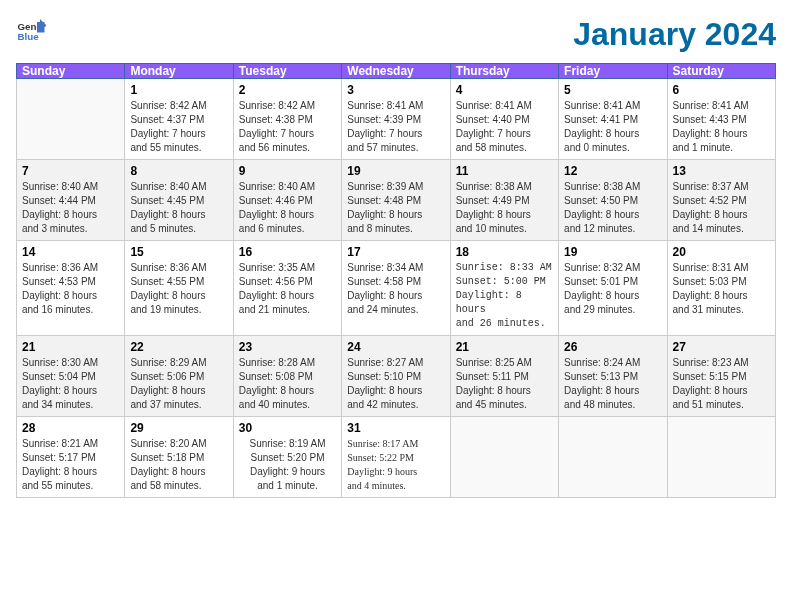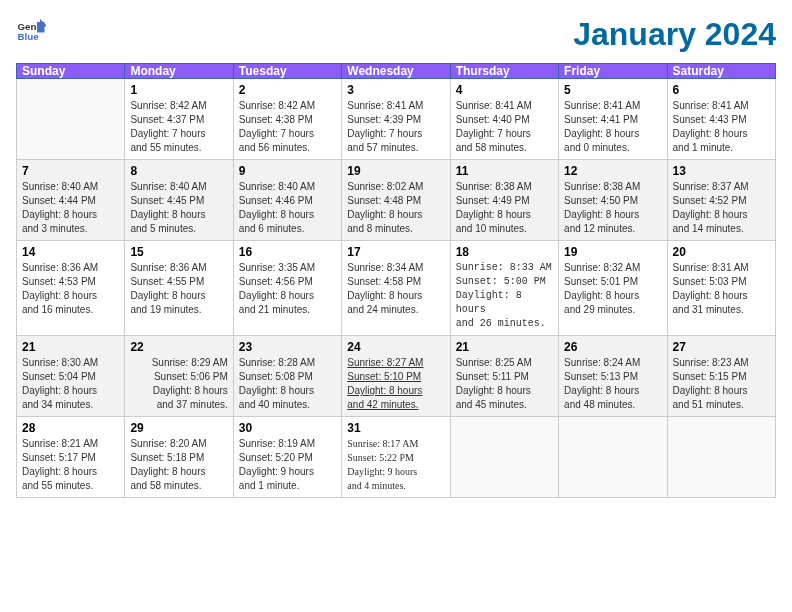--- a/index.html
+++ b/index.html
@@ -174,21 +174,21 @@
         </td>
         <td>
           <span class="day-number">9</span>
           <div class="day-info" style="white-space: pre-line;">Sunrise: 8:40 AM
 Sunset: 4:46 PM
 Daylight: 8 hours
 and 6 minutes.</div>
         </td>
         <td>
           <span class="day-number">19</span>
-          <div class="day-info" style="white-space: pre-line;">Sunrise: 8:02 AM
+          <div class="day-info" style="white-space: pre-line;">Sunrise: 8:39 AM
 Sunset: 4:48 PM
 Daylight: 8 hours
 and 8 minutes.</div>
         </td>
         <td>
           <span class="day-number">11</span>
           <div class="day-info" style="white-space: pre-line;">Sunrise: 8:38 AM
 Sunset: 4:49 PM
 Daylight: 8 hours
 and 10 minutes.</div>
@@ -262,35 +262,35 @@
       <tr>
         <td>
           <span class="day-number">21</span>
           <div class="day-info" style="white-space: pre-line;">Sunrise: 8:30 AM
 Sunset: 5:04 PM
 Daylight: 8 hours
 and 34 minutes.</div>
         </td>
         <td>
           <span class="day-number">22</span>
-          <div class="day-info" style="white-space: pre-line; text-align: right;">Sunrise: 8:29 AM
+          <div class="day-info" style="white-space: pre-line;">Sunrise: 8:29 AM
 Sunset: 5:06 PM
 Daylight: 8 hours
 and 37 minutes.</div>
         </td>
         <td>
           <span class="day-number">23</span>
           <div class="day-info" style="white-space: pre-line;">Sunrise: 8:28 AM
 Sunset: 5:08 PM
 Daylight: 8 hours
 and 40 minutes.</div>
         </td>
         <td>
           <span class="day-number">24</span>
-          <div class="day-info" style="white-space: pre-line; text-decoration: underline;">Sunrise: 8:27 AM
+          <div class="day-info" style="white-space: pre-line;">Sunrise: 8:27 AM
 Sunset: 5:10 PM
 Daylight: 8 hours
 and 42 minutes.</div>
         </td>
         <td>
           <span class="day-number">21</span>
           <div class="day-info" style="white-space: pre-line;">Sunrise: 8:25 AM
 Sunset: 5:11 PM
 Daylight: 8 hours
 and 45 minutes.</div>
@@ -320,21 +320,21 @@
         </td>
         <td>
           <span class="day-number">29</span>
           <div class="day-info" style="white-space: pre-line;">Sunrise: 8:20 AM
 Sunset: 5:18 PM
 Daylight: 8 hours
 and 58 minutes.</div>
         </td>
         <td>
           <span class="day-number">30</span>
-          <div class="day-info" style="white-space: pre-line;">Sunrise: 8:19 AM
+          <div class="day-info" style="white-space: pre-line; text-align: center;">Sunrise: 8:19 AM
 Sunset: 5:20 PM
 Daylight: 9 hours
 and 1 minute.</div>
         </td>
         <td>
           <span class="day-number">31</span>
           <div class="day-info" style="white-space: pre-line; font-family: Liberation Serif, serif;">Sunrise: 8:17 AM
 Sunset: 5:22 PM
 Daylight: 9 hours
 and 4 minutes.</div>

